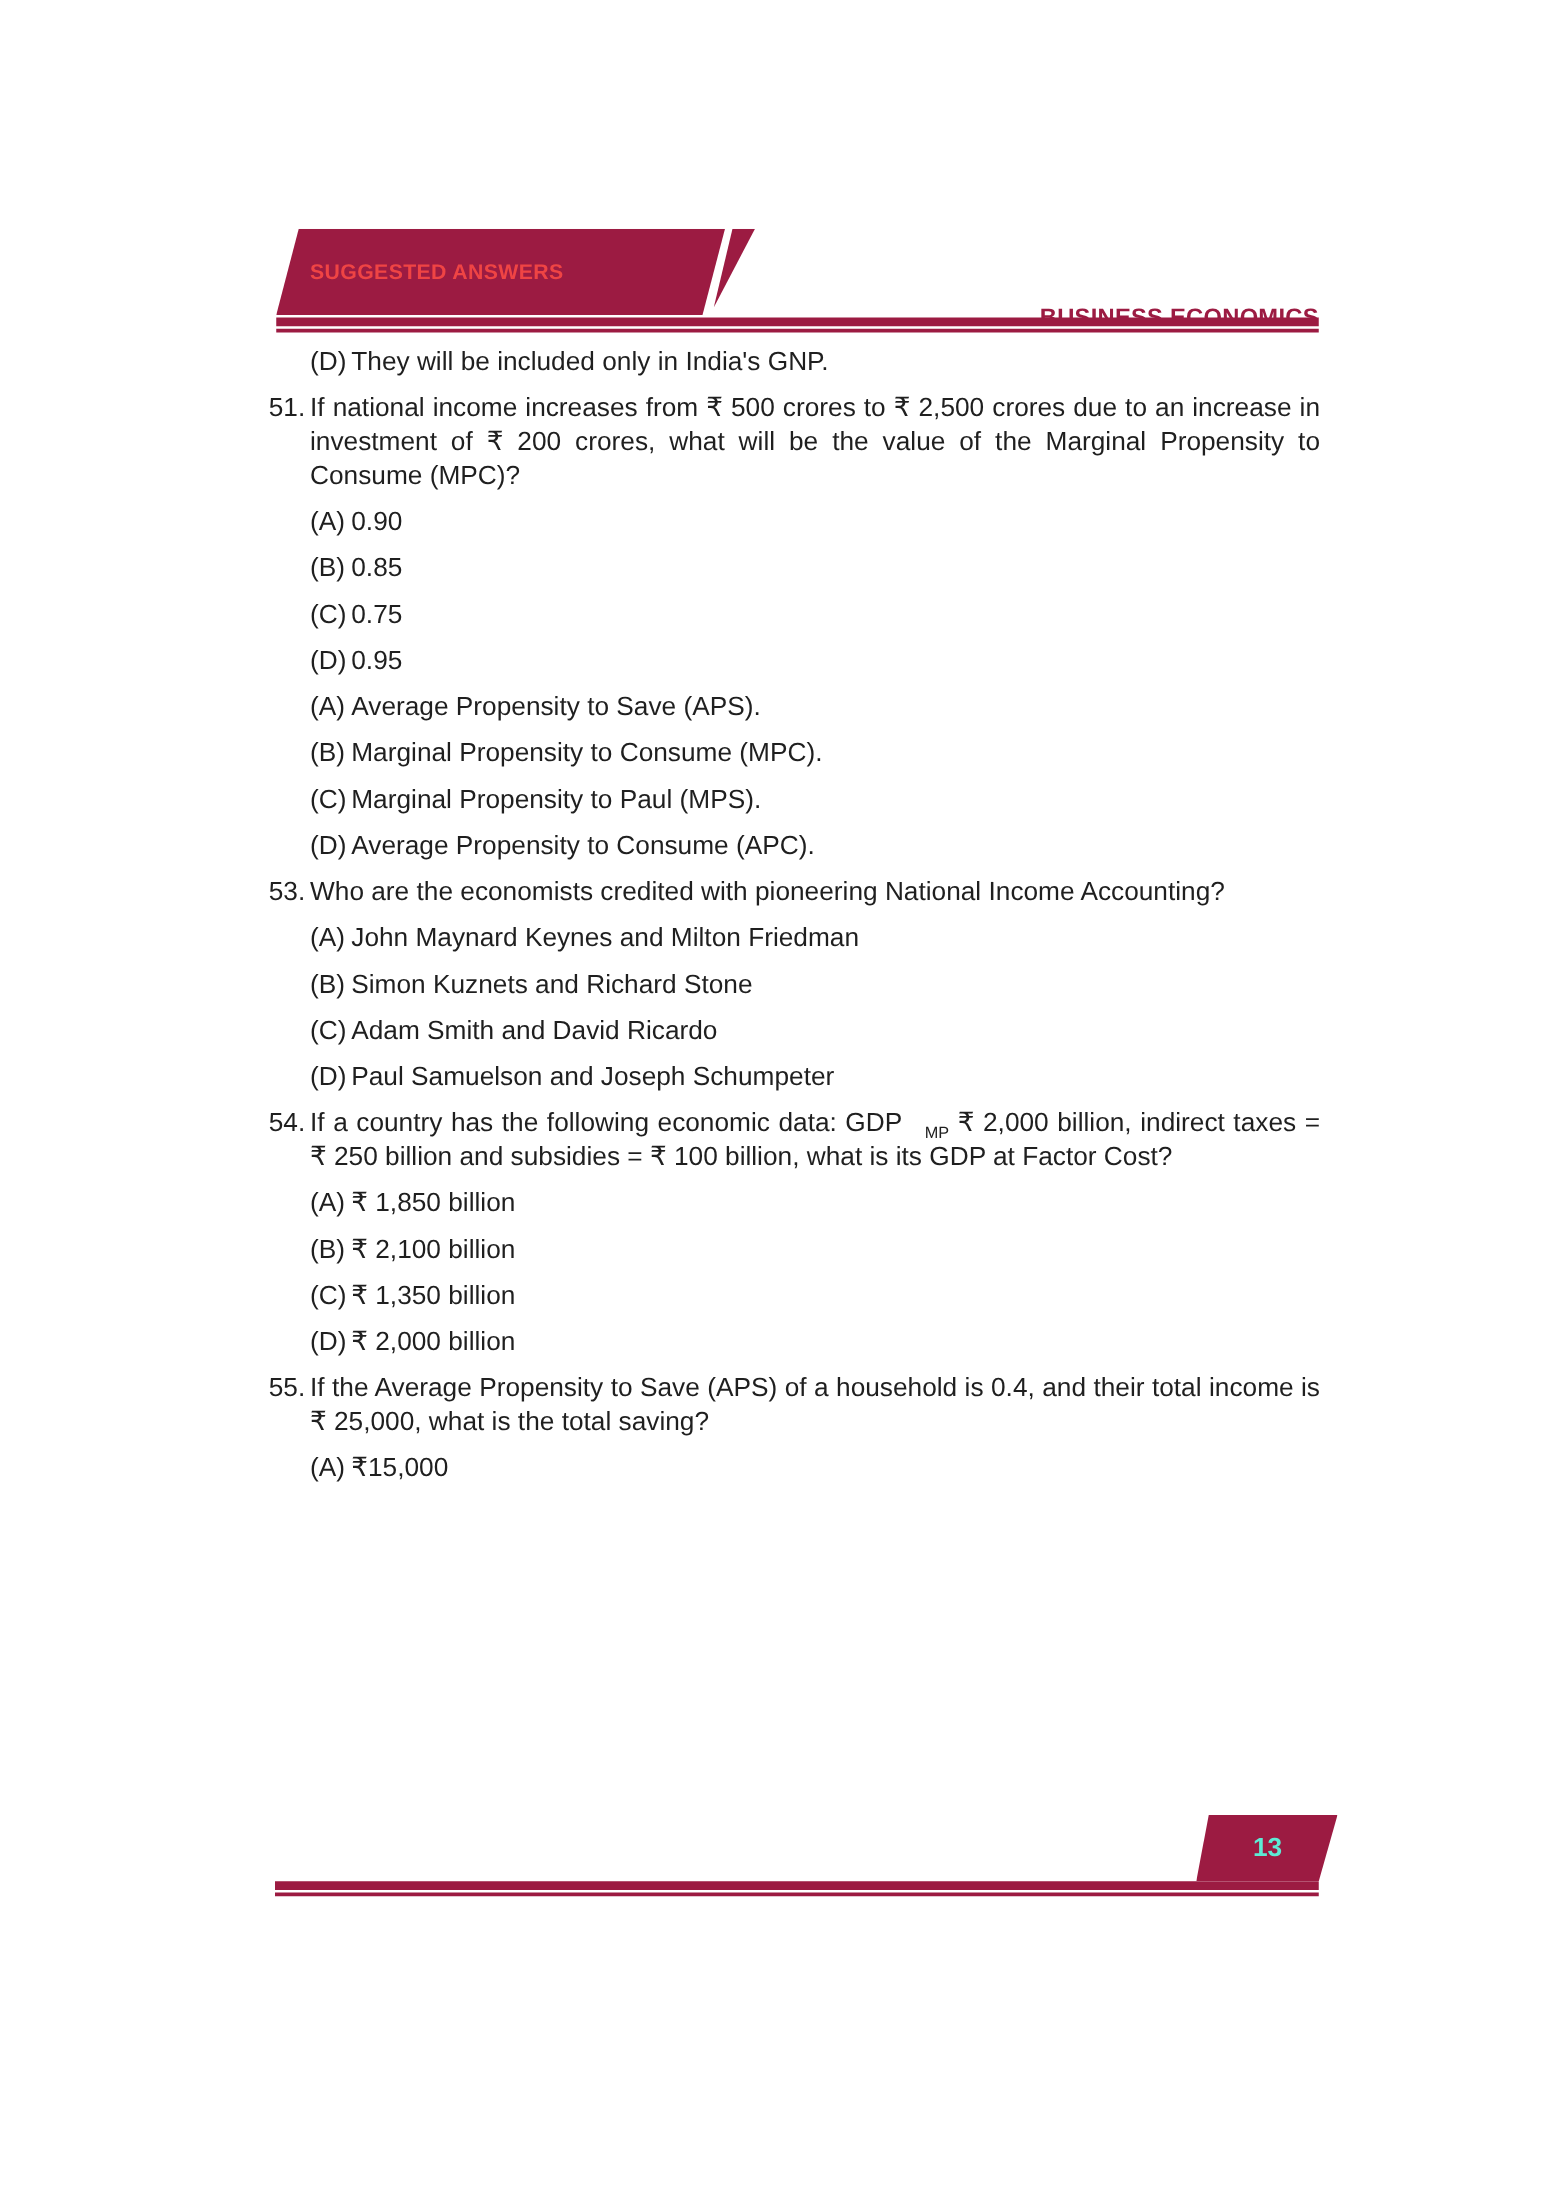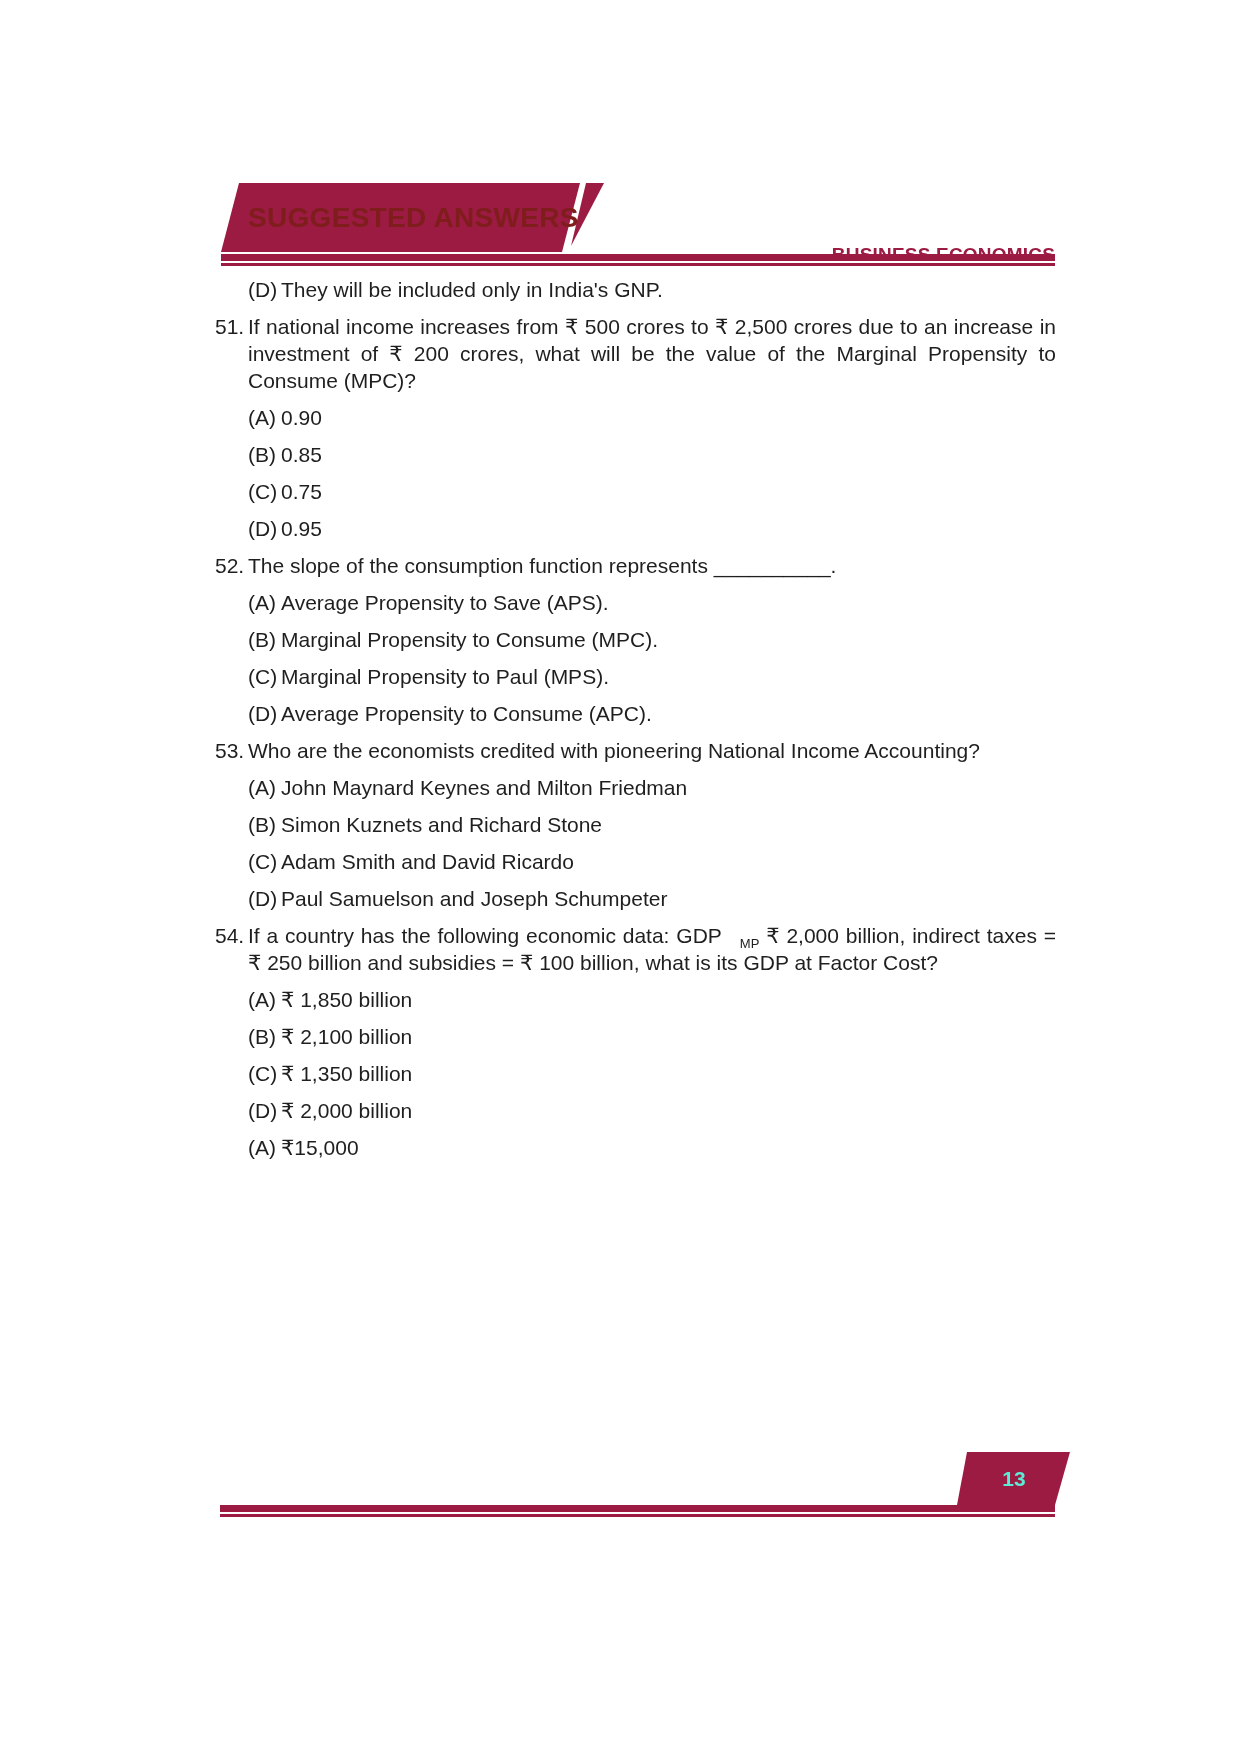--- a/index.html
+++ b/index.html
@@ -21,21 +21,21 @@
   .banner-main{
     position:absolute;inset:0;background:var(--maroon);
     clip-path:polygon(39px 0,380px 0,362px 100%,21px 100%);
   }
   .banner-accent{
     position:absolute;inset:0;background:var(--maroon);
     clip-path:polygon(386px 0,404px 0,371px 63px);
   }
   .banner-label{
     position:absolute;left:48px;top:0;height:69px;line-height:69px;
-    color:#7f1d1d;font-weight:bold;font-size:28px;letter-spacing:.3px;
+    color:#ef4444;font-weight:bold;font-size:17px;letter-spacing:.3px;
     white-space:nowrap;
   }
   .subject{
     position:absolute;right:186px;top:244px;
     color:var(--maroon);font-weight:bold;font-size:19px;letter-spacing:.2px;
     white-space:nowrap;
   }
   .rule{position:absolute;background:var(--maroon);}
   .rule-head-thick{left:221px;top:254px;width:834px;height:7px;}
   .rule-head-thin{left:221px;top:263px;width:834px;height:2.5px;}
@@ -103,24 +103,20 @@
           <div class="row opt">
             <div class="opt-label">(C)</div>
             <p class="opt-text">0.75</p>
           </div>
           <div class="row opt">
             <div class="opt-label">(D)</div>
             <p class="opt-text">0.95</p>
           </div>
         </div>
         <div class="q-block">
-          <div class="row">
-            <div class="q-num">52.</div>
-            <p class="q-text"><span>The slope of the consumption function represents __________.</span></p>
-          </div>
           <div class="row opt">
             <div class="opt-label">(A)</div>
             <p class="opt-text">Average Propensity to Save (APS).</p>
           </div>
           <div class="row opt">
             <div class="opt-label">(B)</div>
             <p class="opt-text">Marginal Propensity to Consume (MPC).</p>
           </div>
           <div class="row opt">
             <div class="opt-label">(C)</div>
@@ -169,20 +165,24 @@
           <div class="row opt">
             <div class="opt-label">(C)</div>
             <p class="opt-text">₹ 1,350 billion</p>
           </div>
           <div class="row opt">
             <div class="opt-label">(D)</div>
             <p class="opt-text">₹ 2,000 billion</p>
           </div>
         </div>
         <div class="q-block">
+          <div class="row">
+            <div class="q-num">55.</div>
+            <p class="q-text justify"><span>If the Average Propensity to Save (APS) of a household is 0.4, and their total income is ₹ 25,000, what is the total saving?</span></p>
+          </div>
           <div class="row opt">
             <div class="opt-label">(A)</div>
             <p class="opt-text">₹15,000</p>
           </div>
         </div>
       </div>
   </div>
 
   <div class="page-tab">
     <span>13</span>

